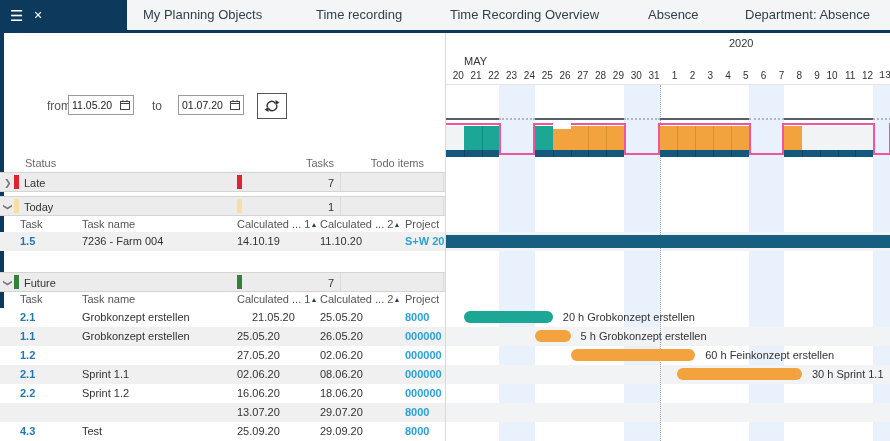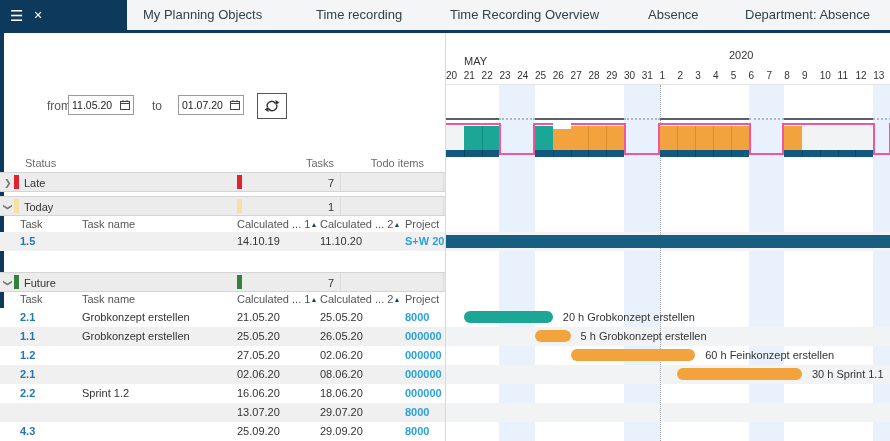--- a/index.html
+++ b/index.html
@@ -32,23 +32,23 @@
   .group-row{background:#ececec;border-top:1px solid #d4d4d4;border-bottom:1px solid #d4d4d4;}
   .chev{position:absolute;left:4px;color:#777;font-size:9px;top:0;}
   .chip{position:absolute;width:5px;top:2px;bottom:2px;}
   .vline{position:absolute;top:0;bottom:0;width:1px;background:#dcdcdc;}
   .sort-arrow{font-size:7px;color:#1d3f5e;vertical-align:1px;}
   .link-task{color:#2278b5;font-weight:bold;}
   .link-proj{color:#2aa2d8;font-weight:bold;}
   
   .gantt{position:absolute;left:445px;top:33px;width:445px;height:408px;border-left:1px solid #d9d9d9;overflow:hidden;}
   .g-abs{position:absolute;}
-  .g-year{position:absolute;top:16px;font-size:11px;color:#333;}
+  .g-year{position:absolute;top:4px;font-size:11px;color:#333;}
   .g-month{position:absolute;top:22px;font-size:11px;color:#333;}
-  .g-day{position:absolute;top:37px;height:13px;text-align:left;font-size:10px;color:#333;}
+  .g-day{position:absolute;top:37px;height:13px;text-align:right;font-size:10px;color:#333;}
   .g-hdr-line{position:absolute;left:0;width:445px;top:51px;height:1px;background:#e4e4e4;}
   .bar-label{position:absolute;font-size:11px;color:#333;white-space:nowrap;}
   svg{display:block;}
 </style>
 </head>
 <body>
 
 <div class="topnav">
   <div class="active-tab">
     <span class="hamburger">☰</span>
@@ -125,20 +125,21 @@
       </div>
       <div class="t-row" style="top: 62px; height: 15px; line-height: 15px; color: rgb(85, 85, 85);">
         <div class="t-cell" style="left: 20px;">Task</div>
         <div class="t-cell" style="left: 82px;">Task name</div>
         <div class="t-cell" style="left: 237px;">Calculated ... 1<span class="sort-arrow">▲</span></div>
         <div class="t-cell" style="left: 320px;">Calculated ... 2<span class="sort-arrow">▲</span></div>
         <div class="t-cell" style="left: 405px;">Project</div>
       </div>
       <div class="t-row" style="top: 77px; height: 19px; line-height: 19px; background: rgb(240, 240, 240);">
         <div class="t-cell link-task" style="left: 20px;">1.5</div>
+        <div class="t-cell" style="left: 82px; width: 150px;">7236 - Farm 004</div>
         <div class="t-cell" style="left: 237px;">14.10.19</div>
         <div class="t-cell" style="left: 320px;">11.10.20</div>
         <div class="t-cell link-proj" style="left: 405px;">S+W 20X</div>
       </div>
       <div class="t-row group-row" style="top: 117px; height: 20px; line-height: 20px;">
         <div class="chev" style="top: 3px; line-height: 14px; transform: rotate(90deg);">❯</div>
         <div class="chip" style="left: 14px; background: rgb(53, 129, 60);"></div>
         <div class="t-cell" style="left: 24px;">Future</div>
         <div class="chip" style="left: 237px; background: rgb(53, 129, 60);"></div>
         <div class="t-cell" style="left: 245px; width: 89px; text-align: right;">7</div>
@@ -149,58 +150,60 @@
       <div class="t-row" style="top: 137px; height: 15px; line-height: 15px; color: rgb(85, 85, 85);">
         <div class="t-cell" style="left: 20px;">Task</div>
         <div class="t-cell" style="left: 82px;">Task name</div>
         <div class="t-cell" style="left: 237px;">Calculated ... 1<span class="sort-arrow">▲</span></div>
         <div class="t-cell" style="left: 320px;">Calculated ... 2<span class="sort-arrow">▲</span></div>
         <div class="t-cell" style="left: 405px;">Project</div>
       </div>
       <div class="t-row" style="top: 153px; height: 19px; line-height: 19px; background: rgb(255, 255, 255);">
         <div class="t-cell link-task" style="left: 20px;">2.1</div>
         <div class="t-cell" style="left: 82px; width: 150px;">Grobkonzept erstellen</div>
-        <div class="t-cell" style="left: 237px; text-align: center;">21.05.20</div>
+        <div class="t-cell" style="left: 252px; text-align: center;">21.05.20</div>
         <div class="t-cell" style="left: 320px;">25.05.20</div>
         <div class="t-cell link-proj" style="left: 405px;">8000</div>
       </div>
       <div class="t-row" style="top: 172px; height: 19px; line-height: 19px; background: rgb(240, 240, 240);">
         <div class="t-cell link-task" style="left: 20px;">1.1</div>
         <div class="t-cell" style="left: 82px; width: 150px;">Grobkonzept erstellen</div>
         <div class="t-cell" style="left: 237px;">25.05.20</div>
         <div class="t-cell" style="left: 320px;">26.05.20</div>
         <div class="t-cell link-proj" style="left: 405px;">000000</div>
       </div>
       <div class="t-row" style="top: 191px; height: 33px; line-height: 19px; background: rgb(255, 255, 255);">
         <div class="t-cell link-task" style="left: 20px;">1.2</div>
         <div class="t-cell" style="left: 237px;">27.05.20</div>
         <div class="t-cell" style="left: 320px;">02.06.20</div>
         <div class="t-cell link-proj" style="left: 405px;">000000</div>
       </div>
       <div class="t-row" style="top: 210px; height: 19px; line-height: 19px; background: rgb(240, 240, 240);">
         <div class="t-cell link-task" style="left: 20px;">2.1</div>
+        <div class="t-cell" style="left: 82px; width: 150px;">Sprint 1.1</div>
         <div class="t-cell" style="left: 237px;">02.06.20</div>
         <div class="t-cell" style="left: 320px;">08.06.20</div>
         <div class="t-cell link-proj" style="left: 405px;">000000</div>
       </div>
       <div class="t-row" style="top: 229px; height: 19px; line-height: 19px; background: rgb(255, 255, 255);">
         <div class="t-cell link-task" style="left: 20px;">2.2</div>
         <div class="t-cell" style="left: 82px; width: 150px;">Sprint 1.2</div>
         <div class="t-cell" style="left: 237px;">16.06.20</div>
         <div class="t-cell" style="left: 320px;">18.06.20</div>
         <div class="t-cell link-proj" style="left: 405px;">000000</div>
       </div>
       <div class="t-row" style="top: 248px; height: 19px; line-height: 19px; background: rgb(240, 240, 240);">
         <div class="t-cell link-task" style="left: 20px; margin-top: 20px;">3.1</div>
         <div class="t-cell" style="left: 237px;">13.07.20</div>
         <div class="t-cell" style="left: 320px;">29.07.20</div>
         <div class="t-cell link-proj" style="left: 405px;">8000</div>
       </div>
       <div class="t-row" style="top: 267px; height: 19px; line-height: 19px; background: rgb(255, 255, 255);">
         <div class="t-cell link-task" style="left: 20px;">4.3</div>
+        <div class="t-cell" style="left: 82px; width: 150px;">Test</div>
         <div class="t-cell" style="left: 237px;">25.09.20</div>
         <div class="t-cell" style="left: 320px;">29.09.20</div>
         <div class="t-cell link-proj" style="left: 405px;">8000</div>
       </div>
     </div>
 </div>
 
 <div class="gantt">
   <span class="g-year" style="left:283px;width:60px">2020</span>
   <span class="g-month" style="left:18px">MAY</span>
@@ -230,21 +233,21 @@
       <div class="g-day" style="left: 249.2px; width: 17.8px;">3</div>
       <div class="g-day" style="left: 267px; width: 17.8px;">4</div>
       <div class="g-day" style="left: 284.8px; width: 17.8px;">5</div>
       <div class="g-day" style="left: 302.6px; width: 17.8px;">6</div>
       <div class="g-day" style="left: 320.4px; width: 17.8px;">7</div>
       <div class="g-day" style="left: 338.2px; width: 17.8px;">8</div>
       <div class="g-day" style="left: 356px; width: 17.8px;">9</div>
       <div class="g-day" style="left: 373.8px; width: 17.8px;">10</div>
       <div class="g-day" style="left: 391.6px; width: 17.8px;">11</div>
       <div class="g-day" style="left: 409.4px; width: 17.8px;">12</div>
-      <div class="g-day" style="left: 427.2px; width: 17.8px;">13</div>
+      <div class="g-day" style="left: 427.2px; width: 17.8px; font-family: Liberation Mono, monospace;">13</div>
       <div class="g-abs" style="left: 0px; top: 199px; width: 445px; height: 19px; background: rgb(242, 243, 244);"></div>
       <div class="g-abs" style="left: 0px; top: 294px; width: 445px; height: 19px; background: rgb(242, 243, 244);"></div>
       <div class="g-abs" style="left: 0px; top: 332px; width: 445px; height: 19px; background: rgb(242, 243, 244);"></div>
       <div class="g-abs" style="left: 0px; top: 370px; width: 445px; height: 19px; background: rgb(242, 243, 244);"></div>
       <div class="g-abs" style="left: 213.6px; top: 52px; height: 356px; width: 0px; border-left: 1px dotted rgb(154, 163, 171);"></div>
       <div class="g-abs" style="left: 0px; top: 85px; width: 53.4px; height: 2px; background: rgb(90, 96, 104);"></div>
       <div class="g-abs" style="left: 0px; top: 90px; width: 53.4px; height: 2px; background: rgb(242, 84, 158);"></div>
       <div class="g-abs" style="left: 0px; top: 117px; width: 17.8px; height: 7px; background: rgb(21, 88, 125); box-sizing: border-box; border-left: none;"></div>
       <div class="g-abs" style="left: 17.8px; top: 117px; width: 17.8px; height: 7px; background: rgb(21, 88, 125); box-sizing: border-box; border-left: 1px solid rgb(13, 69, 100);"></div>
       <div class="g-abs" style="left: 35.6px; top: 117px; width: 17.8px; height: 7px; background: rgb(21, 88, 125); box-sizing: border-box; border-left: 1px solid rgb(13, 69, 100);"></div>

